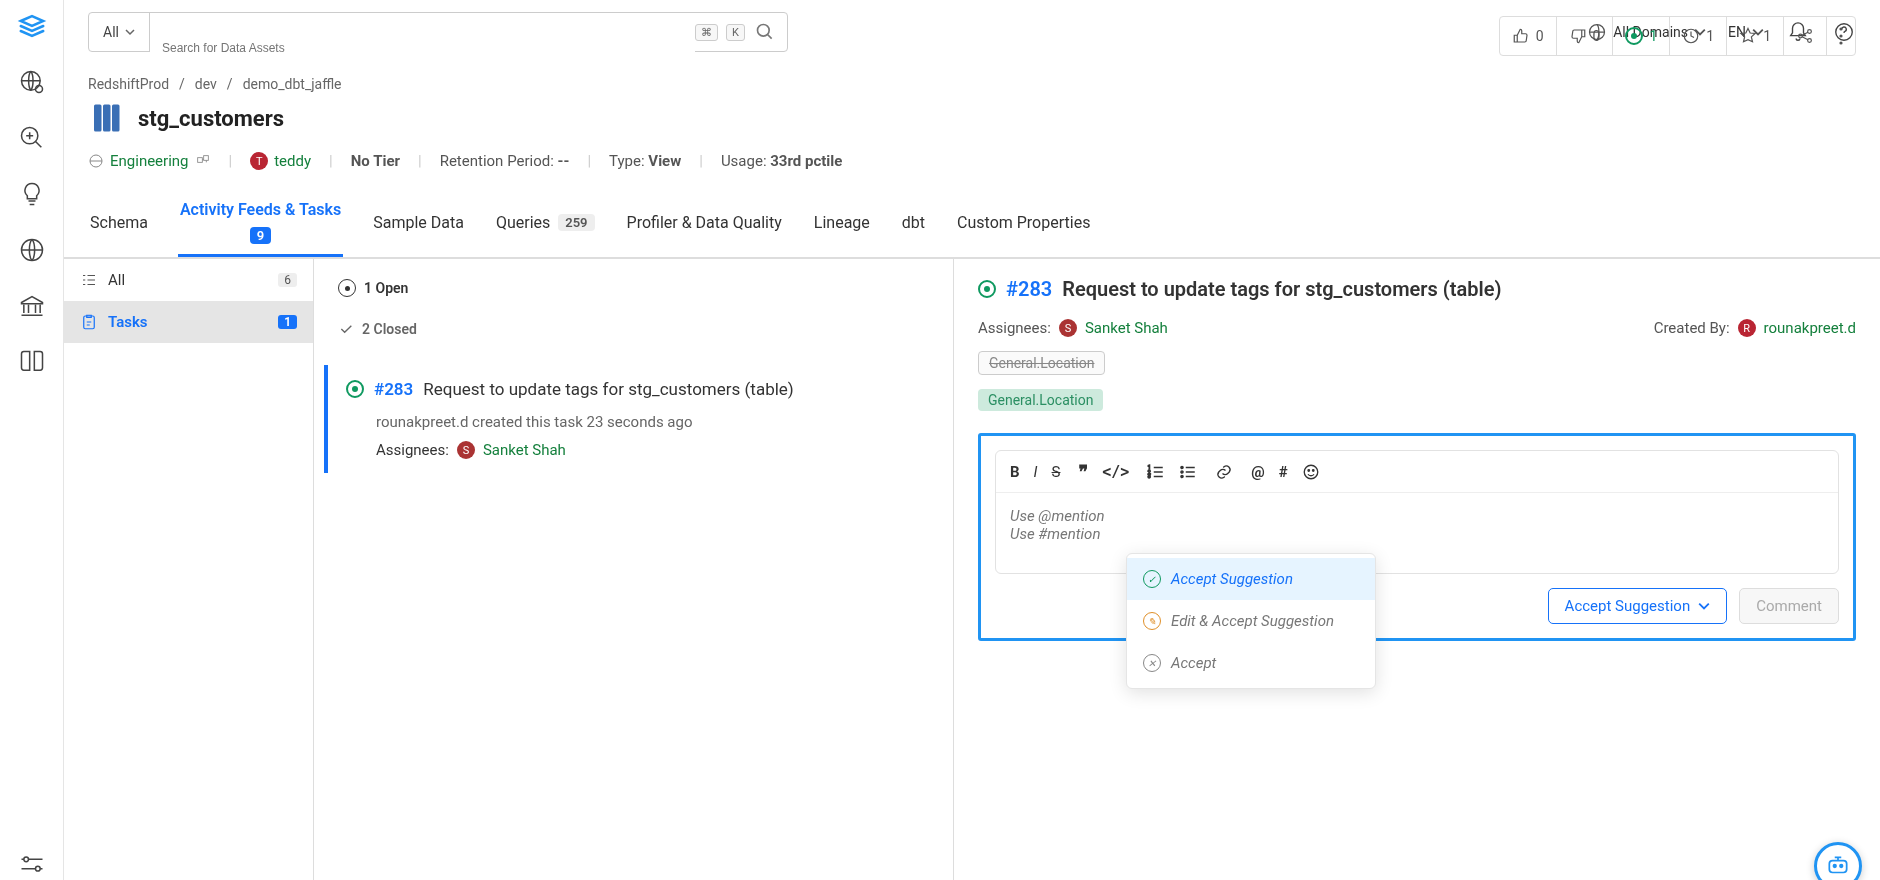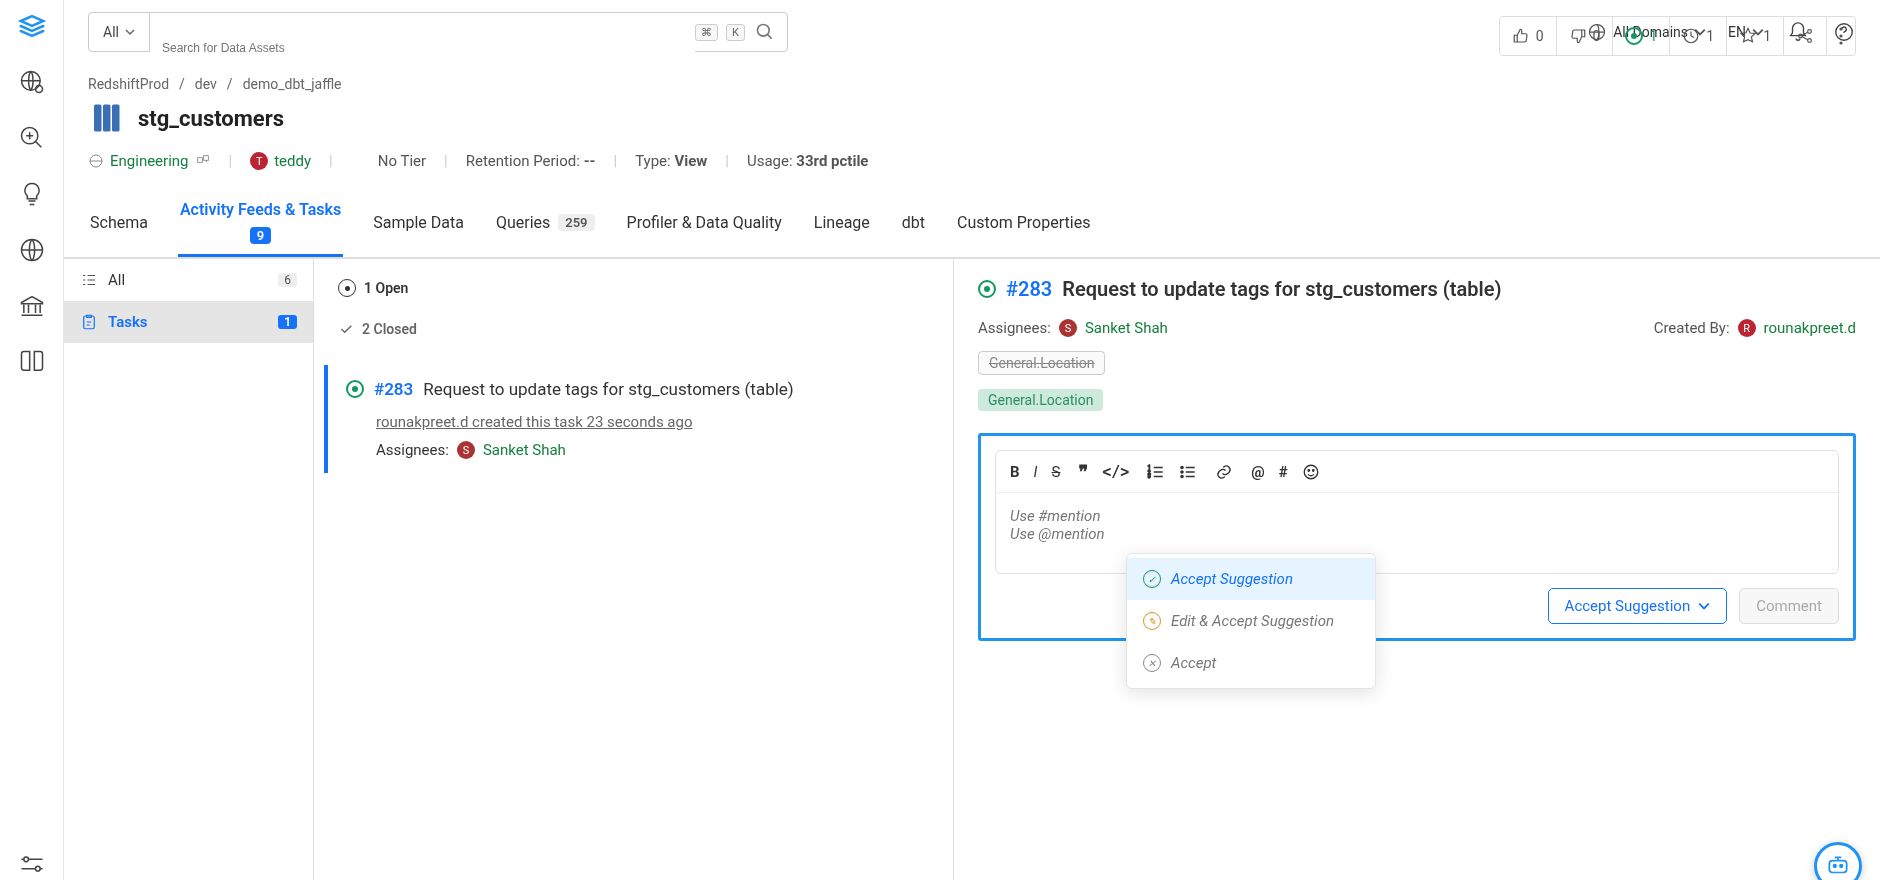--- a/index.html
+++ b/index.html
@@ -42,21 +42,21 @@
 .left-filter { width: 250px; border-right:1px solid #ddd; }
 .filter-item { display:flex; align-items:center; padding:12px 16px; gap:10px; cursor:pointer; font-size:15px; justify-content:space-between;}
 .filter-item.active { background:#e5e5e5; color:#1672f9; font-weight:600;}
 .filter-item .count { background:#eee; color:#555; border-radius:3px; padding:0 6px; font-size:12px;}
 .filter-item.active .count { background:#1672f9; color:#fff;}
 .task-list { width: 640px; border-right:1px solid #ddd; padding: 16px 10px; }
 .task-header { display:flex; gap:24px; padding:4px 14px; color:#333; font-weight:600;flex-direction:column;}
 .task-card { border-left: 4px solid #1672f9; padding: 14px 18px; margin-top: 24px; }
 .task-title-row { display:flex; align-items:center; gap:10px; font-size:17px; }
 .task-title-row .issue-id { color:#1672f9; font-weight:600;}
-.task-meta { margin-left: 30px; margin-top: 14px; color:#666; font-size:15px;text-decoration:underline;}
+.task-meta { margin-left: 30px; margin-top: 14px; color:#666; font-size:15px;}
 .task-assignee { margin-left:30px; margin-top:10px; display:flex; align-items:center; gap:8px; font-size:15px;}
 .detail { flex:1; padding: 18px 24px; position:relative;}
 .detail-title { display:flex; align-items:center; gap:10px; font-size:20px; font-weight:600;}
 .detail-title .issue-id { color:#1672f9; }
 .detail-row { display:flex; justify-content:space-between; margin-top:18px; font-size:15px; color:#555;}
 .tagchip { display:inline-block; border-radius:4px; padding:3px 10px; font-size:14px; margin-top:14px;}
 .tagchip.removed { border:1px solid #ccc; color:#888; text-decoration:line-through; background:#fafafa;}
 .tagchip.added { background:#cdeadd; color:#2b8f63; }
 .editor-box { border:3px solid #2094f3; border-radius:3px; padding:14px; margin-top:22px; position:relative;}
 .editor-inner { border:1px solid #e2e2e2; border-radius:6px; }
@@ -223,21 +223,21 @@
                   <rect x="13" y="4" width="7" height="7"></rect>
                   <path d="M11 10h2M17 11v3"></path>
                 </svg>
             </span>
             <span class="sep">|</span>
             <span style="display:flex;align-items:center;gap:6px;">
               <span class="avatar red">T</span>
               <span class="link">teddy</span>
             </span>
             <span class="sep">|</span>
-            <span style="font-weight:400;margin-left:27px;">No Tier</span>
+            <span style="font-weight:700;">No Tier</span>
             <span class="sep">|</span>
             <span><span>Retention Period:</span> <b>--</b></span>
             <span class="sep">|</span>
             <span><span>Type:</span> <b>View</b></span>
             <span class="sep">|</span>
             <span><span>Usage:</span> <b>33rd pctile</b></span>
           </div>
         </div>
         <div class="actions">
           <div class="cell">
@@ -437,22 +437,22 @@
                     <svg width="18" height="18" viewBox="0 0 24 24" fill="none" stroke="#333" stroke-width="1.8">
                       <circle cx="12" cy="12" r="9"></circle>
                       <circle cx="9" cy="10" r="1" fill="#333"></circle>
                       <circle cx="15" cy="10" r="1" fill="#333"></circle>
                       <path d="M8 15c1 1.5 2.5 2 4 2s3-.5 4-2"></path>
                     </svg>
                   </span>
               </div>
             </div>
             <div class="editor-placeholder" style="position:relative;">
+              <div>Use @mention</div>
               <div>Use #mention</div>
-              <div>Use @mention</div>
 
               <div class="dropdown-menu">
                 <div class="mi sel">
                   <span style="color:#0f9960;" class="circle-icon">✓</span>
                   <span>Accept Suggestion</span>
                 </div>
                 <div class="mi">
                   <span style="color:#e0902a;" class="circle-icon">✎</span>
                   <span>Edit &amp; Accept Suggestion</span>
                 </div>

